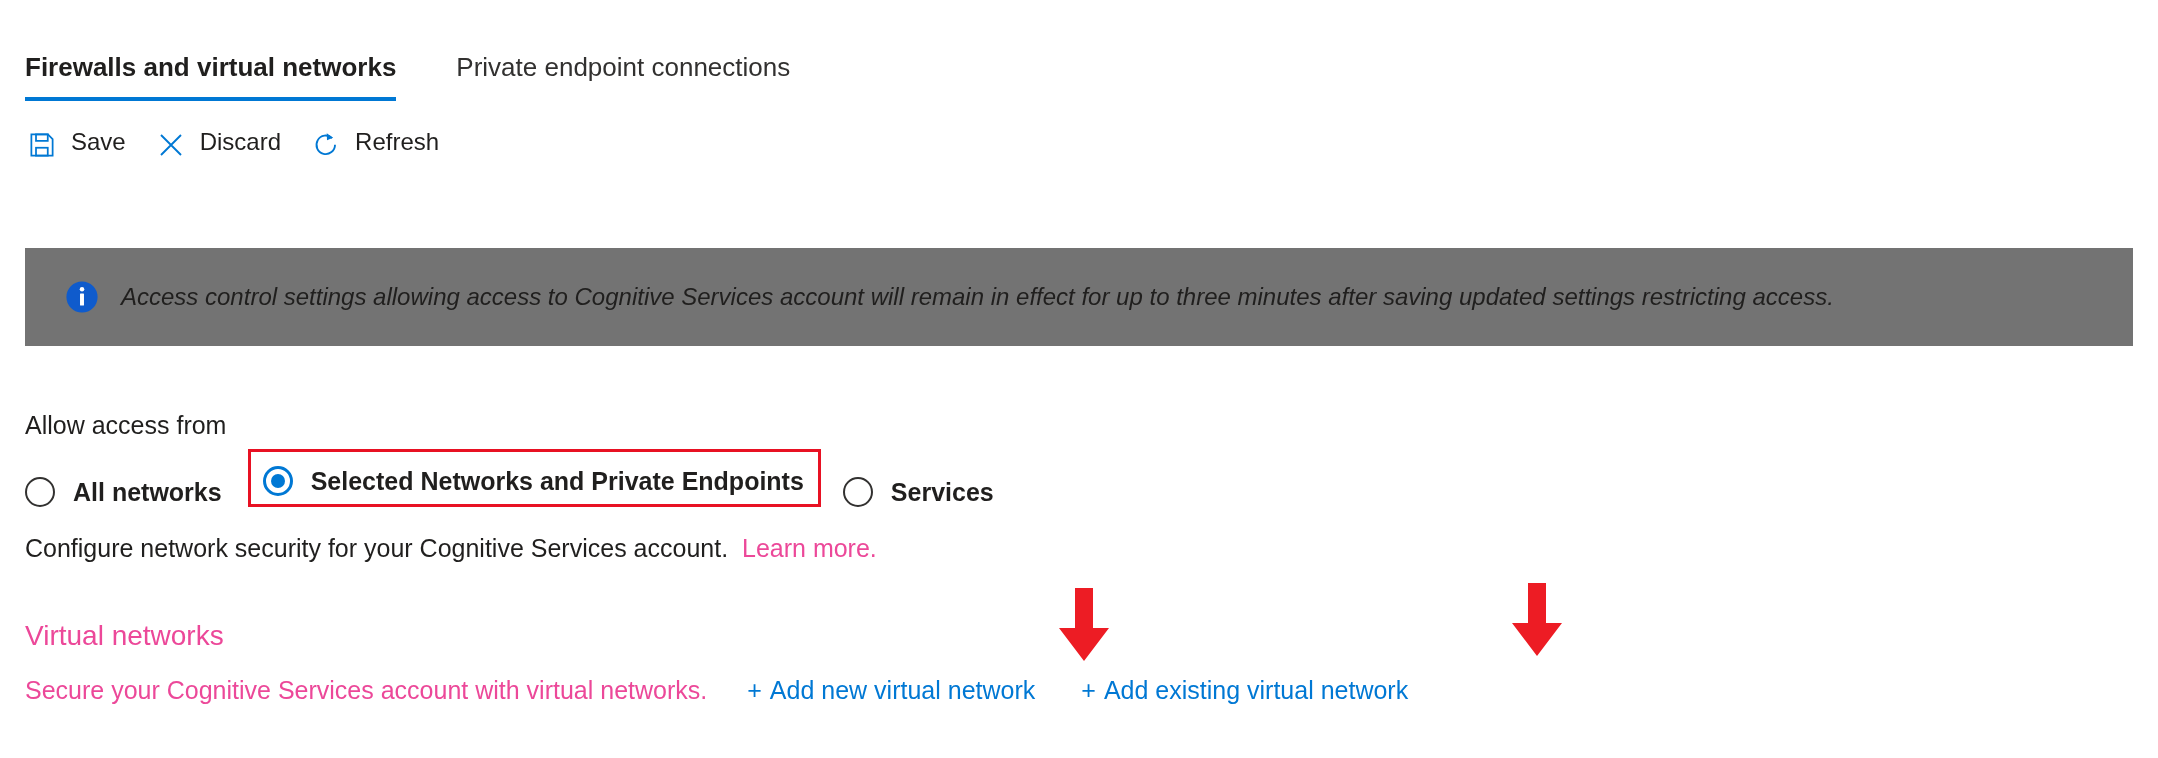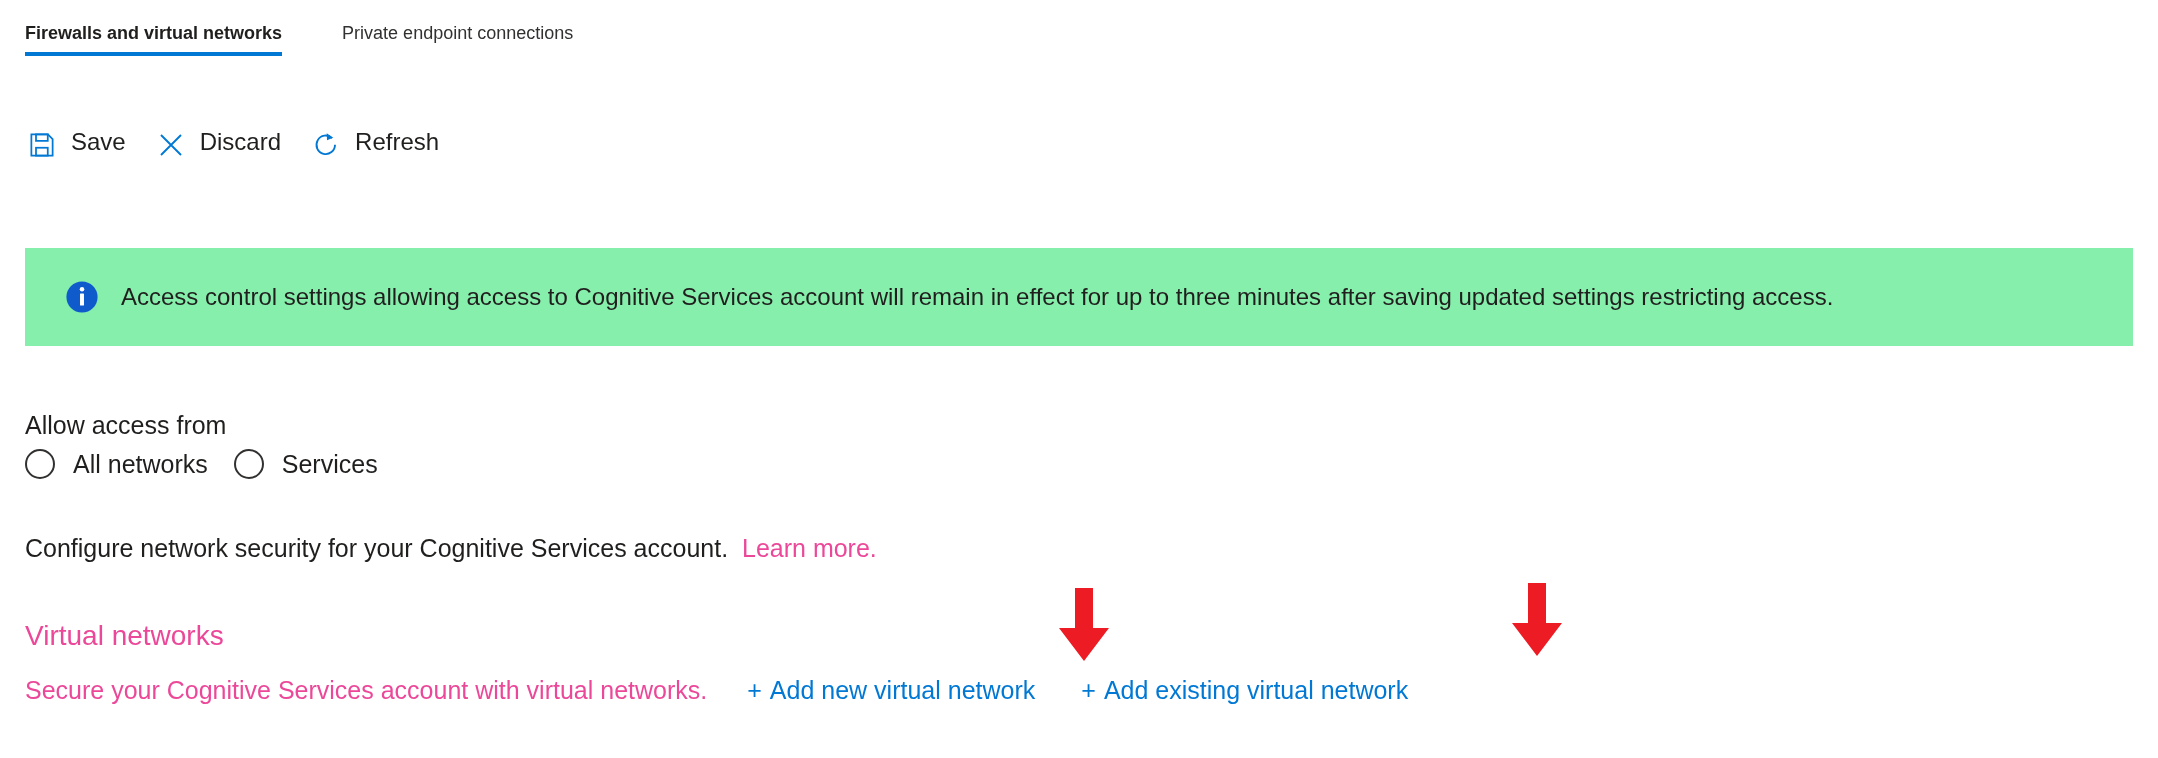--- a/index.html
+++ b/index.html
@@ -21,27 +21,28 @@
     position: absolute;
     left: 0;
     top: 0;
     width: 100%;
     height: 84px;
     display: flex;
     align-items: flex-start;
   }
   .tab {
     position: relative;
-    padding: 18px 0 8px 0;
+    padding: 18px 0 19px 0;
     margin-right: 60px;
-    font-size: 18px;
+    font-size: 26px;
     line-height: 30px;
     color: #323130;
     cursor: pointer;
     white-space: nowrap;
+    margin-top: 34px;
   }
   .tab:first-child { margin-left: 25px; }
   .tab.active {
     font-weight: bold;
     color: #201f1e;
   }
   .tab.active::after {
     content: "";
     position: absolute;
     left: 0;
@@ -83,23 +84,24 @@
     white-space: nowrap;
   }
 
   
   .infobar {
     position: absolute;
     left: 25px;
     top: 248px;
     width: 2108px;
     height: 98px;
-    background: #86efac;
-    display: flex;
-    align-items: center;
+    background: #737373;
+    display: flex;
+    align-items: center;
+    font-style: italic;
   }
   .infobar .infoicon {
     width: 34px;
     height: 34px;
     margin-left: 40px;
     margin-right: 22px;
     flex: 0 0 auto;
   }
   .infobar .infotext {
     font-size: 24px;
@@ -120,24 +122,25 @@
   .radio-row {
     position: absolute;
     left: 25px;
     top: 449px;
     display: flex;
     align-items: center;
     height: 58px;
   }
   .radio-opt {
     display: flex;
-    align-items: flex-start;
+    align-items: flex-end;
     cursor: pointer;
     height: 58px;
     white-space: nowrap;
+    font-weight: bold;
   }
   .radio-mark {
     width: 30px;
     height: 30px;
     border-radius: 50%;
     border: 2px solid #323130;
     box-sizing: border-box;
     flex: 0 0 auto;
     position: relative;
   }
@@ -285,20 +288,24 @@
 
 <div class="section-label">Allow access from</div>
 
 <div class="radio-row">
 
   <div class="radio-opt first">
     <span class="radio-mark"></span>
     <span class="radio-label">All networks</span>
   </div>
 
+  <div class="radio-opt checked highlighted">
+    <span class="radio-mark"></span>
+    <span class="radio-label">Selected Networks and Private Endpoints</span>
+  </div>
 
   <div class="radio-opt">
     <span class="radio-mark"></span>
     <span class="radio-label">Services</span>
   </div>
 
 </div>
 
 <div class="desc-row">
   <span>Configure network security for your Cognitive Services account.</span>

